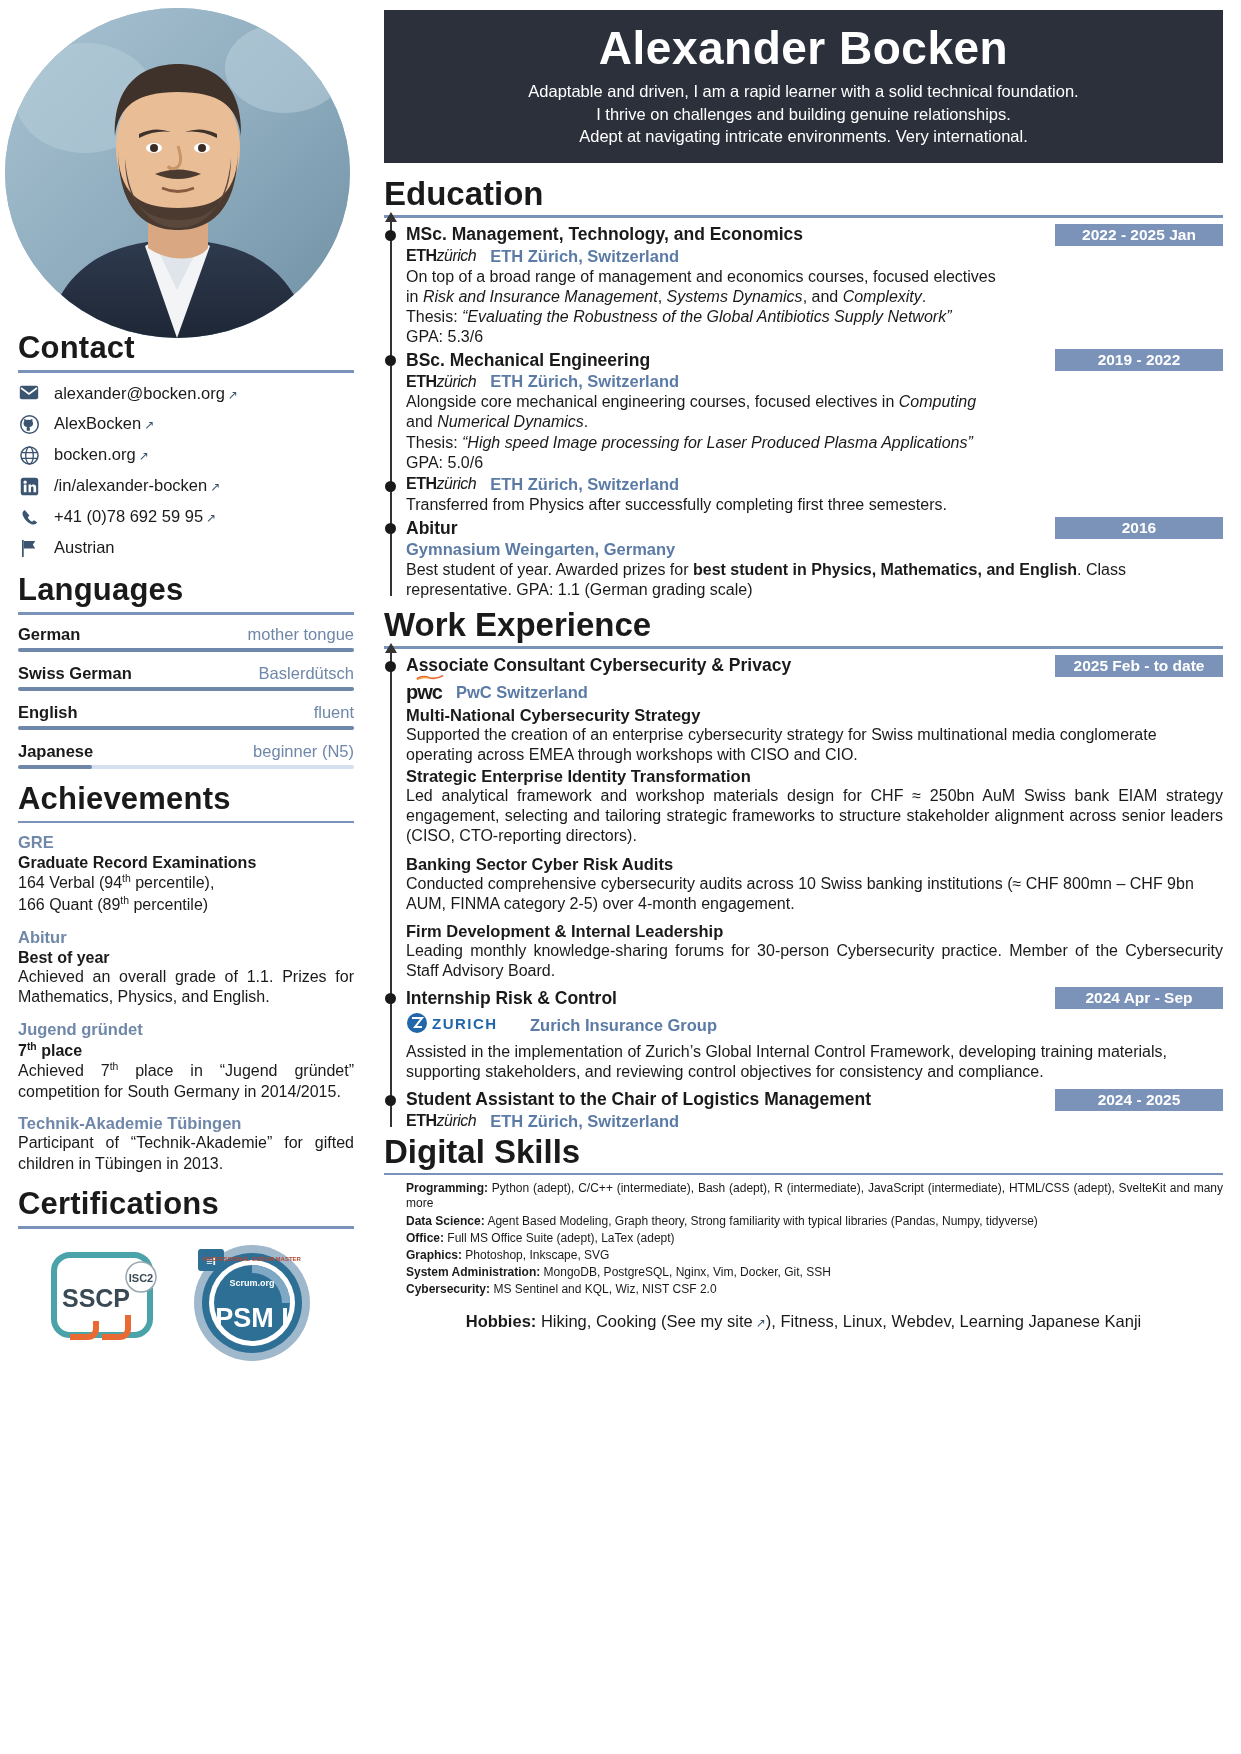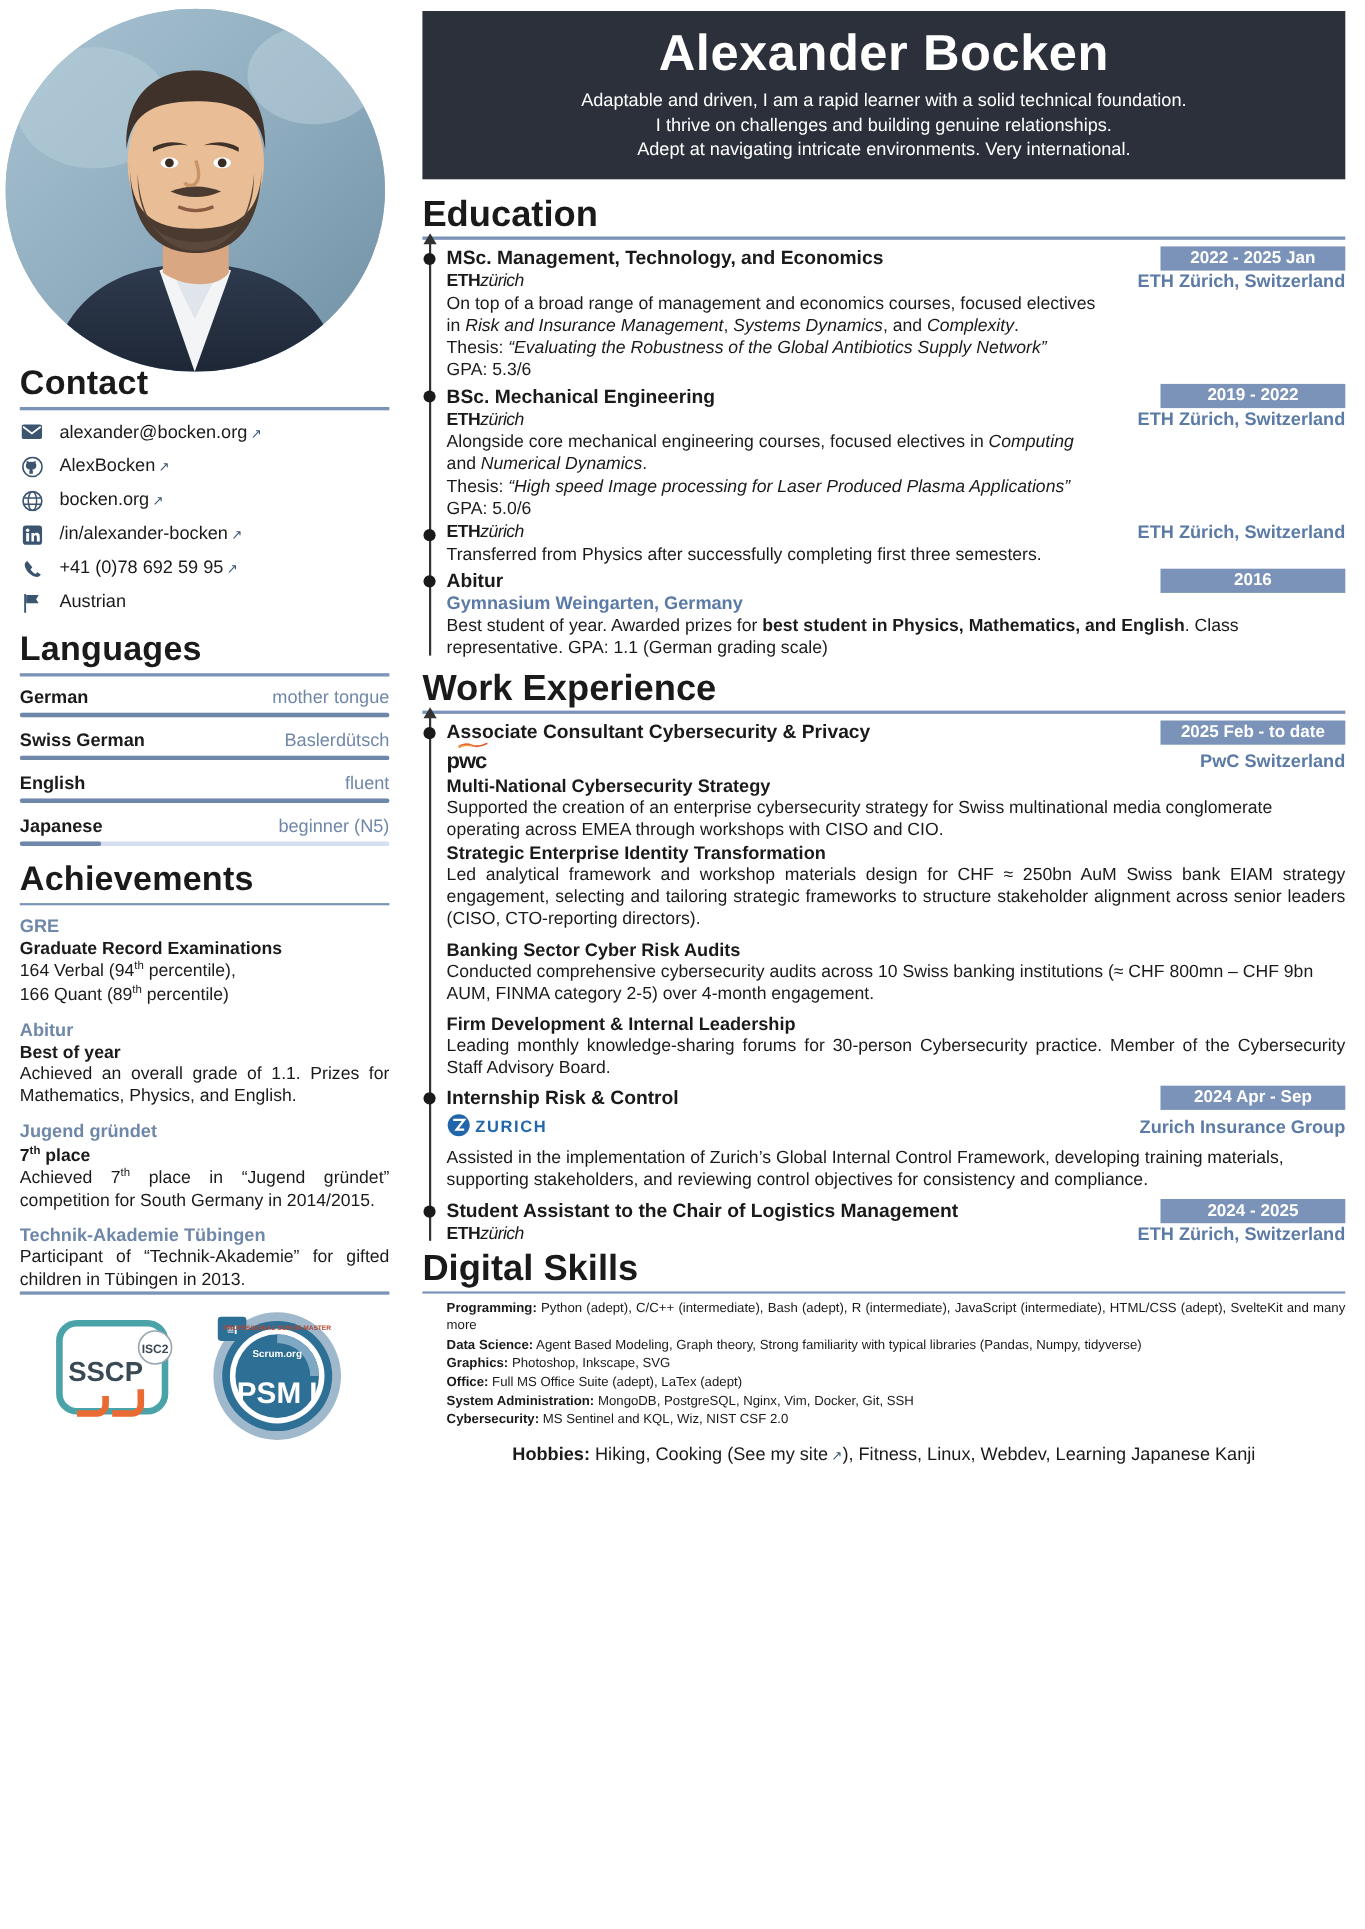--- a/index.html
+++ b/index.html
@@ -98,21 +98,21 @@
   .dot {
     position:absolute; left: -21px; top: 6px; width: 11px; height: 11px; border-radius:50%;
     background:#1a1a1a;
   }
   .entry-head { display:flex; align-items:center; justify-content:space-between; }
   .entry-title { font-size: 17.5px; font-weight: bold; }
   .datebox {
     background: #7b93b8; color:#fff; font-weight:bold; font-size: 15.5px;
     padding: 2px 12px; min-width: 168px; text-align:center;
   }
-  .inst-row { display:flex; align-items:center; gap: 14px; margin: 1px 0 1px 0; justify-content: space-between; }
+  .inst-row { display:flex; align-items:center; gap: 14px; margin: 1px 0 1px 0; }
   .inst-name { color:#5b7ba6; font-weight:bold; font-size:16.5px; }
   .eth-logo { font-size: 16px; font-weight: bold; letter-spacing:-0.5px; }
   .eth-logo i { font-weight: normal; font-style: italic; }
   .body-txt { font-size: 16px; line-height: 1.26; }
   .body-txt em { font-style: italic; }
   .body-txt b { font-weight: bold; }
 
   .sub-head { font-weight: bold; font-size: 16.5px; margin-top: 2px; }
 
   
@@ -309,20 +309,21 @@
           <div class="ach-title">Jugend gründet</div>
           <div class="ach-sub">7<sup>th</sup> place</div>
           <div class="ach-body">Achieved 7<sup>th</sup> place in “Jugend gründet” competition for South Germany in 2014/2015.</div>
         </div>
         <div>
           <div class="ach-title">Technik-Akademie Tübingen</div>
           <div class="ach-body">Participant of “Technik-Akademie” for gifted children in Tübingen in 2013.</div>
         </div>
       </div>
 
+      <h2 class="sec" style="margin-top:12px;">Certifications</h2>
       <div class="rule"></div>
 
       <div class="certs">
 
         <div class="badge">
           <svg viewBox="0 0 124 124" width="124" height="124">
             <path d="M14 30 a16 16 0 0116-16 h64 a16 16 0 0116 16 v48 a16 16 0 01-16 16 h-64 a16 16 0 01-16-16 Z" fill="none" stroke="#4aa3a8" stroke-width="6"></path>
             <path d="M30 96 h18 a8 8 0 008-8 v-8" fill="none" stroke="#ea6a33" stroke-width="6"></path>
             <path d="M62 96 h18 a8 8 0 008-8 v-14" fill="none" stroke="#ea6a33" stroke-width="6"></path>
             <text x="56" y="66" text-anchor="middle" font-family="Liberation Sans, sans-serif" font-size="25" font-weight="bold" fill="#3a4a55">SSCP</text>
@@ -498,26 +499,26 @@
     <div style="padding-left:22px;">
       <div class="skill-line">
         <b>Programming:</b>
         <span>Python (adept), C/C++ (intermediate), Bash (adept), R (intermediate), JavaScript (intermediate), HTML/CSS (adept), SvelteKit and many more</span>
       </div>
       <div class="skill-line">
         <b>Data Science:</b>
         <span>Agent Based Modeling, Graph theory, Strong familiarity with typical libraries (Pandas, Numpy, tidyverse)</span>
       </div>
       <div class="skill-line">
+        <b>Office:</b>
+        <span>Full MS Office Suite (adept), LaTex (adept)</span>
+      </div>
+      <div class="skill-line">
         <b>Graphics:</b>
         <span>Photoshop, Inkscape, SVG</span>
-      </div>
-      <div class="skill-line">
-        <b>Office:</b>
-        <span>Full MS Office Suite (adept), LaTex (adept)</span>
       </div>
       <div class="skill-line">
         <b>System Administration:</b>
         <span>MongoDB, PostgreSQL, Nginx, Vim, Docker, Git, SSH</span>
       </div>
       <div class="skill-line">
         <b>Cybersecurity:</b>
         <span>MS Sentinel and KQL, Wiz, NIST CSF 2.0</span>
       </div>
     </div>

